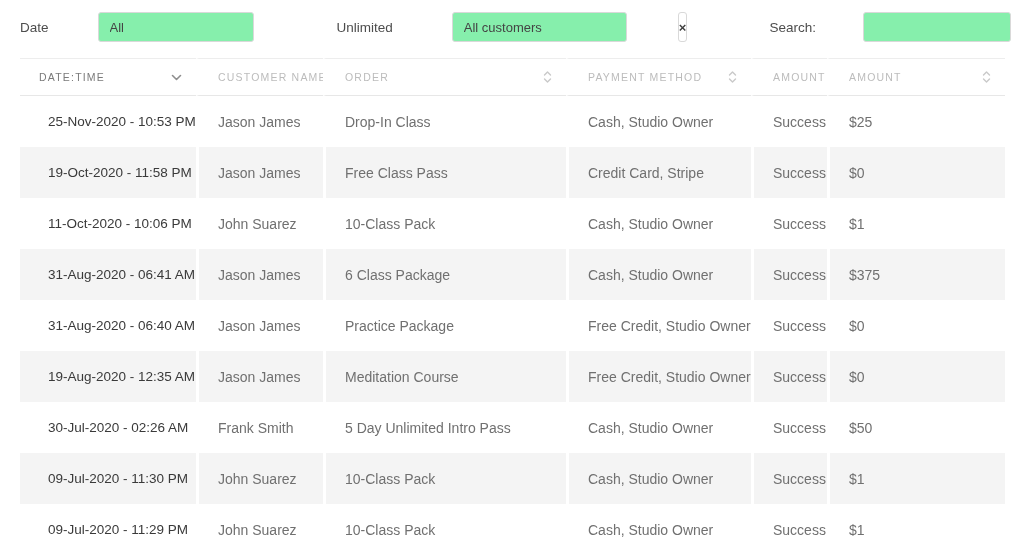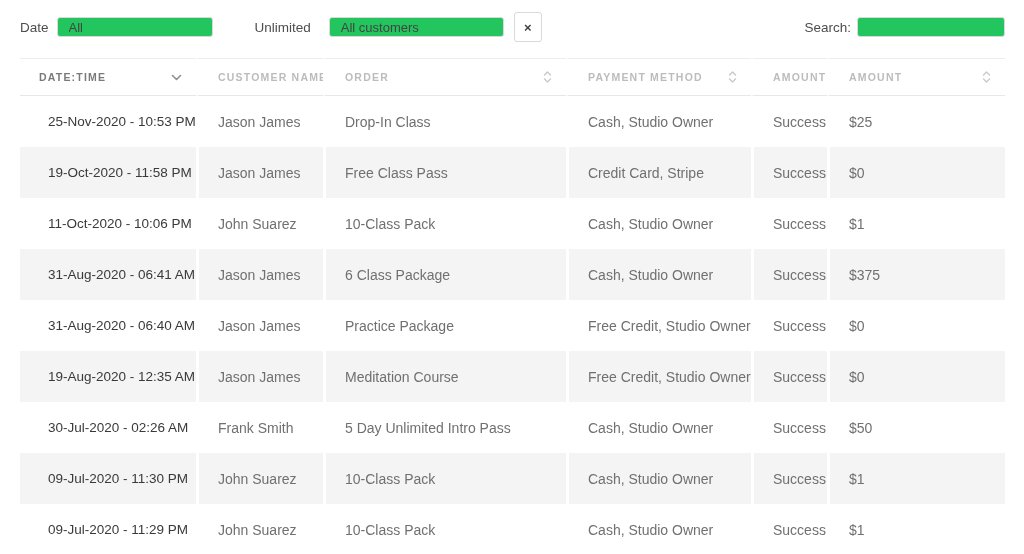--- a/index.html
+++ b/index.html
@@ -1,41 +1,41 @@
 <!DOCTYPE html>
 <html><head>
 <meta charset="utf-8">
 <style>
   * { margin:0; padding:0; box-sizing:border-box; }
   html,body { width:1024px; height:554px; overflow:hidden; background:#fff;
     font-family:"Liberation Sans","DejaVu Sans",sans-serif; }
 
   
   .filter-bar { height:58px; display:flex; align-items:center;
-    padding:0 19px 4px 20px; }
+    padding:0 19px 4px 20px;gap:41px; }
   .flabel { font-size:13.5px; color:#4d4d4d; white-space:nowrap; }
-  .tinput { height:20px; border:1px solid #d9d9d9; border-radius:3px;
-    background:#22c55e; padding:0 11px; font-size:13px; color:#444;
+  .tinput { height:30px; border:1px solid #d9d9d9; border-radius:3px;
+    background:#86efac; padding:0 11px; font-size:13px; color:#444;
     font-family:inherit; outline:none; }
   .date-input { width:156px; margin-left:8px; }
   .lbl-customers { margin-left:42px; }
   .cust-input { width:175px; margin-left:18px; }
   .clear-btn { width:28px; height:30px; margin-left:10px; border:1px solid #d9d9d9;
     border-radius:3px; background:#fff; color:#3f3f3f; font-size:13px;
     font-weight:700; display:flex; align-items:center; justify-content:center;
     cursor:pointer; line-height:1; }
   .spacer { flex:1; }
   .search-input { width:148px; margin-left:6px; }
 
   
   table { width:985px; margin-left:20px; border-collapse:separate; border-spacing:0;
     table-layout:fixed; }
   th, td { text-align:left; overflow:hidden; white-space:nowrap; }
   th { height:38px; border-top:1px solid #ededed; border-bottom:1px solid #e7e7e7;
-    padding:0 14px 0 19px; font-size:10.5px; font-weight:700; letter-spacing:1.2px;
+    padding:0 14px 0 19px; font-size:10.5px; font-weight:400; letter-spacing:1.2px;
     color:#bcbcbc; cursor:pointer; }
   th.active { color:#7a7a7a; }
   .th-inner { display:flex; align-items:center; justify-content:space-between; }
   .sort-icon { display:flex; align-items:center; margin-left:4px; flex:none; }
   td { height:51px; padding:0 10px 0 19px; font-size:14px; color:#707070; }
   td:first-child { padding-left:28px; font-size:13.5px; color:#3a3a3a; }
   th:not(:first-child), td:not(:first-child) { border-left:3px solid #fff; }
   tbody tr:nth-child(even) td { background:#f4f4f4; }
 </style>
 </head>

